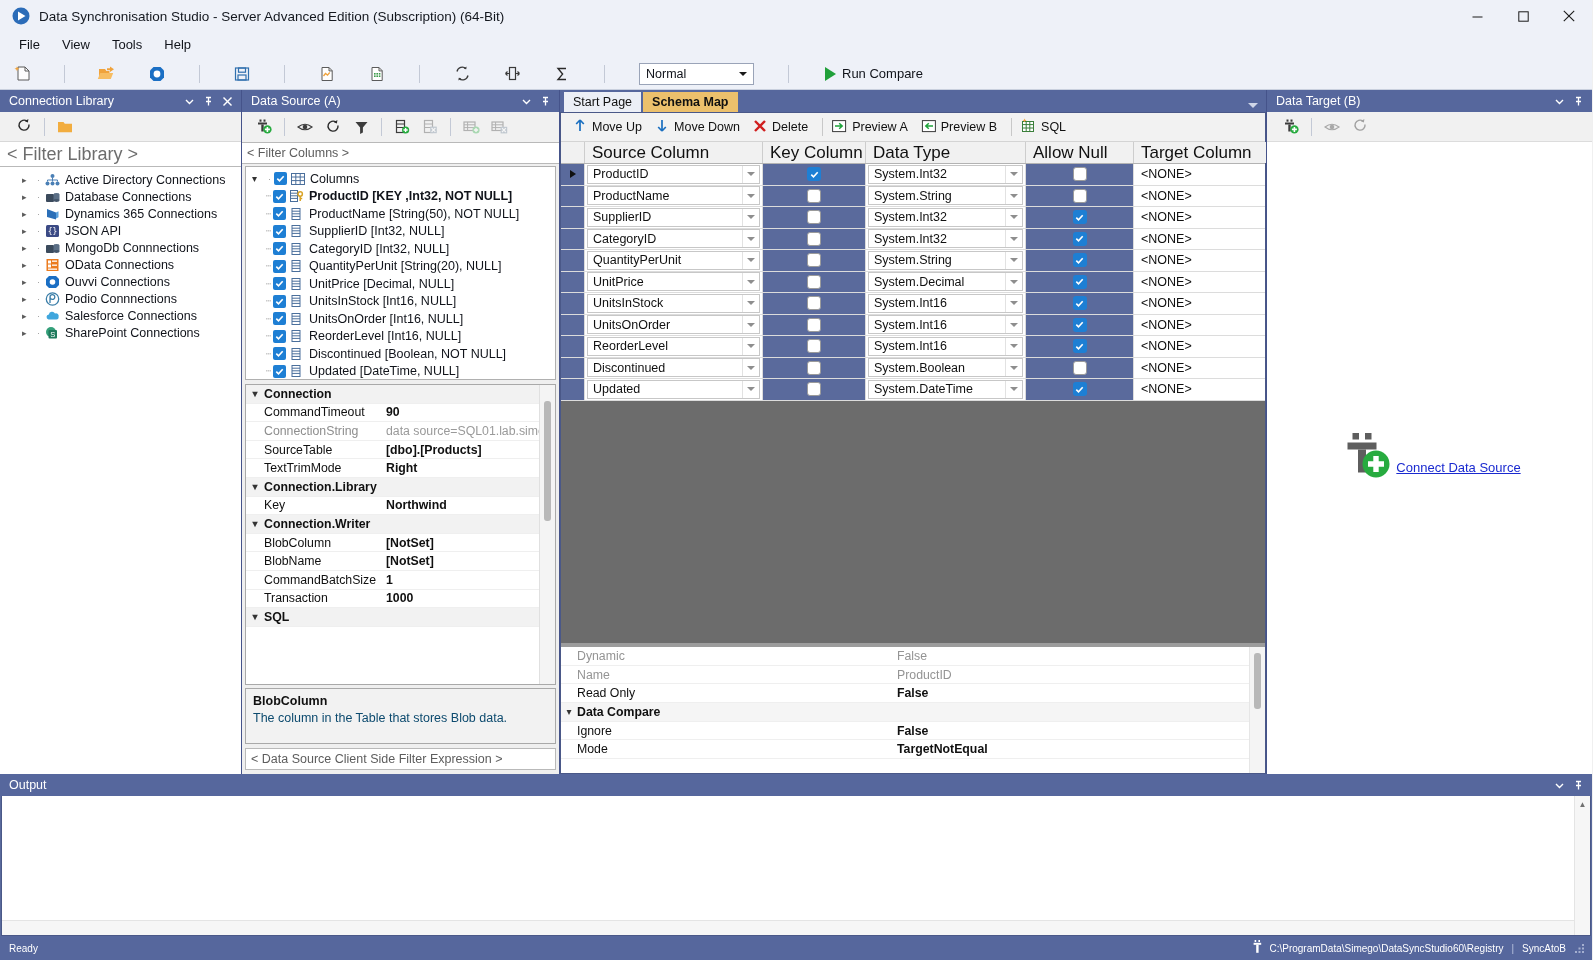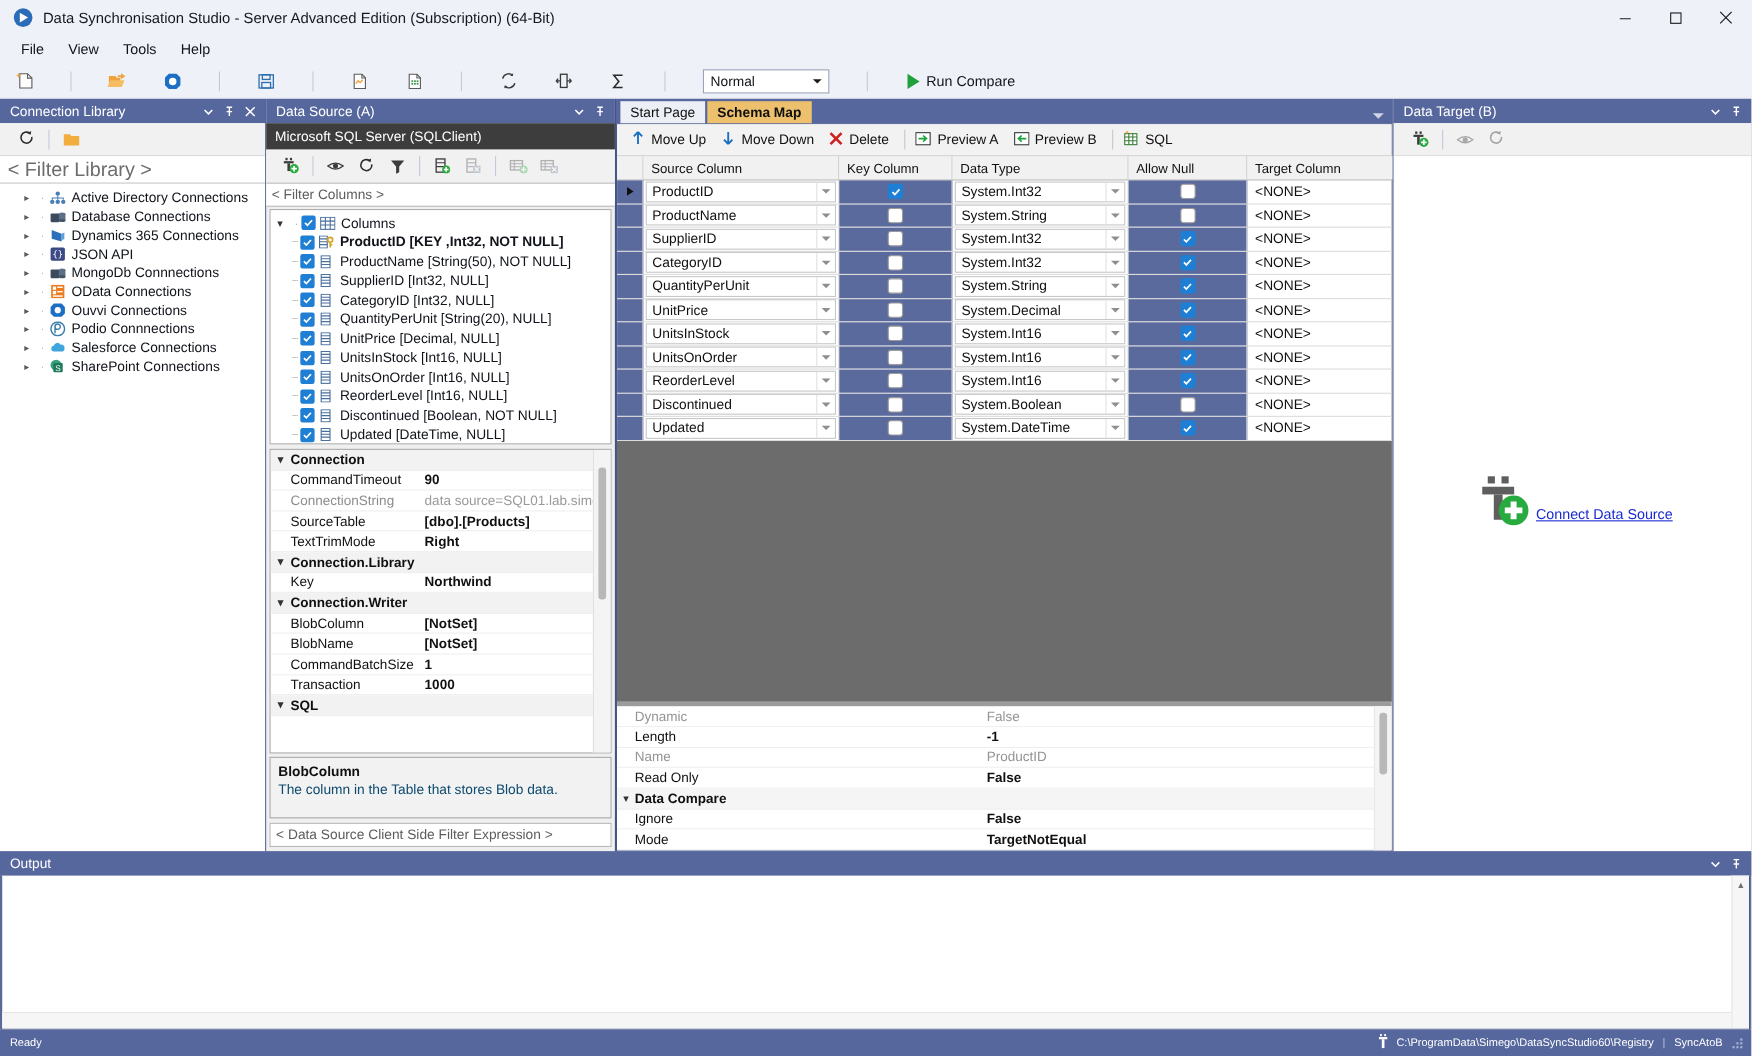--- a/index.html
+++ b/index.html
@@ -190,21 +190,21 @@
     height: 29px; flex:0 0 29px; background:#f2f2f2; display:flex; align-items:center;
     padding-left: 8px; border-bottom:1px solid #d4d4d4;
   }
   .sm-btn { display:flex; align-items:center; gap:5px; padding: 0 9px 0 4px; height:24px; font-size:12.5px; color:#101010;}
   .sm-sep { width:1px; height:18px; background:#c8c8c8; margin: 0 5px;}
 
   
   .grid-wrap { flex: 1 1 auto; min-height:0; display:flex; flex-direction:column; background:#6c6c6c;}
   .grid-hdr { display:flex; height:22px; background:#f1f1f1; border-bottom:1px solid #b3b3b3;}
   .gh {
-    display:flex; align-items:center; font-size:12px; color:#101010;
+    display:flex; align-items:center; font-size:17px; color:#101010;
     border-right:1px solid #cdcdcd; padding-left:7px; background:#f1f1f1;
   }
   .g-indicator { width:24px; flex:0 0 24px;}
   .g-src { width:178px; flex:0 0 178px;}
   .g-key { width:103px; flex:0 0 103px;}
   .g-type { width:160px; flex:0 0 160px;}
   .g-null { width:108px; flex:0 0 108px;}
   .g-tgt { width:148px; flex:0 0 148px;}
   .grid-rows { background:#fff; }
   .grow { display:flex; height:21.5px; border-bottom:1px solid #dcdcdc;}
@@ -561,21 +561,20 @@
           <svg width="11" height="11" viewBox="0 0 11 11">
               <path d="M2 4 l3.5 3.5 L9 4" fill="none" stroke="#fff" stroke-width="1.4"></path>
             </svg>
         </span>
         <span class="cap-btn">
           <svg width="11" height="11" viewBox="0 0 11 11">
               <path d="M3 1.5 h5 M5.5 1.5 v4 M3 5.5 h5 M5.5 5.5 v4" stroke="#fff" stroke-width="1.3" fill="none"></path>
             </svg>
         </span>
       </div>
-      <div class="dsa-subhead">Microsoft SQL Server (SQLClient)</div>
       <div class="dsa-toolbar">
         <div class="tb-btn">
           <svg width="18" height="18" viewBox="0 0 18 18">
             <rect x="4.5" y="1.5" width="2" height="2.2" fill="#3c3c3c"></rect>
             <rect x="8.5" y="1.5" width="2" height="2.2" fill="#3c3c3c"></rect>
             <rect x="3" y="4.5" width="9" height="2" fill="#3c3c3c"></rect>
             <rect x="6.3" y="6.5" width="2.4" height="7" fill="#3c3c3c"></rect>
             <circle cx="12.4" cy="11.4" r="4.2" fill="#27ab3f"></circle>
             <path d="M12.4 8.9 v5 M9.9 11.4 h5" stroke="#fff" stroke-width="1.6"></path>
           </svg>
@@ -1358,25 +1357,20 @@
             </div>
           <div class="grid-filler"></div>
         </div>
 
         <div class="doc-props">
           <div class="dp-body" id="doc-props">
               <div class="dp-row">
                 <span class="dp-exp"></span>
                 <span class="dp-name dim">Dynamic</span>
                 <span class="dp-val dim">False</span>
-              </div>
-              <div class="dp-row">
-                <span class="dp-exp"></span>
-                <span class="dp-name">Length</span>
-                <span class="dp-val">-1</span>
               </div>
               <div class="dp-row">
                 <span class="dp-exp"></span>
                 <span class="dp-name dim">Name</span>
                 <span class="dp-val dim">ProductID</span>
               </div>
               <div class="dp-row">
                 <span class="dp-exp"></span>
                 <span class="dp-name">Read Only</span>
                 <span class="dp-val">False</span>

